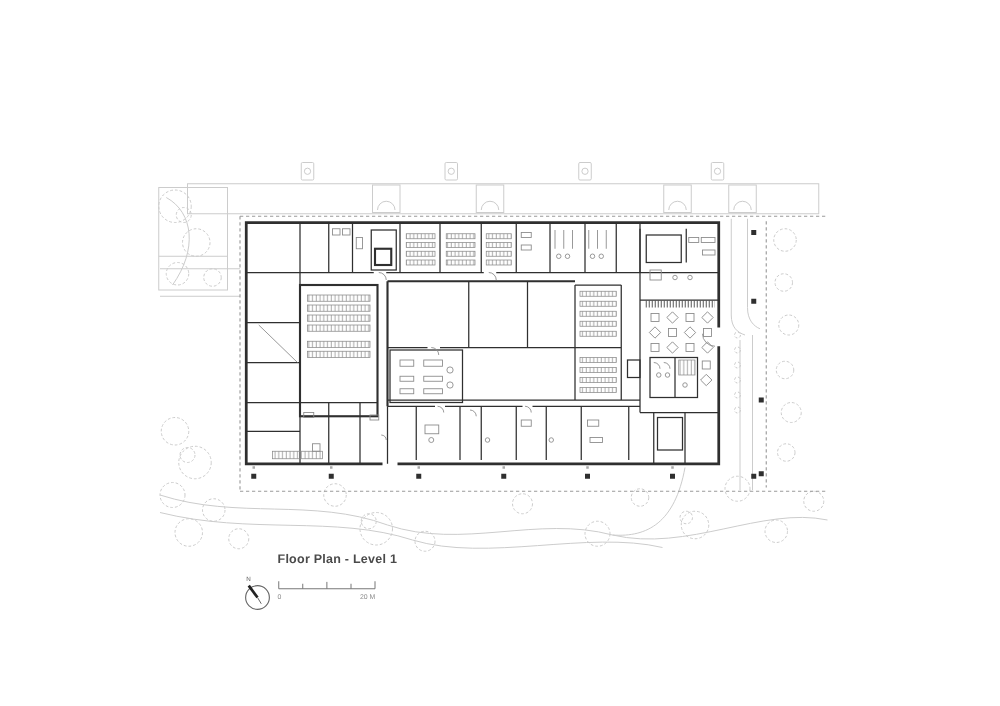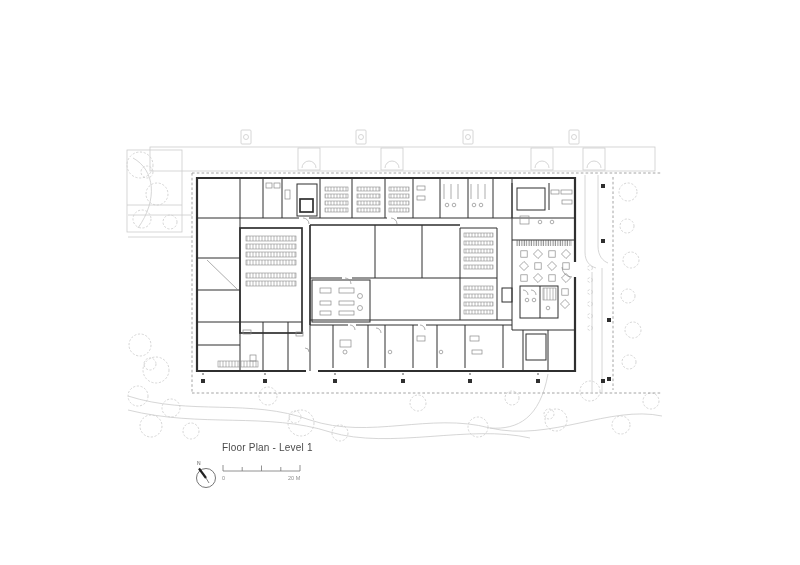--- a/index.html
+++ b/index.html
@@ -17,21 +17,21 @@
   .f {stroke:var(--c-furniture);stroke-width:0.7;fill:none;}
   .fp{stroke:var(--c-furniture);stroke-width:0.6;}
   .site{stroke:var(--c-site);stroke-width:0.8;fill:none;}
   .tree{stroke:var(--c-site);stroke-width:0.8;fill:none;stroke-dasharray:2.2 1.6;}
   .dash{stroke:var(--c-boundary);stroke-width:0.9;fill:none;stroke-dasharray:2.6 2.2;}
   .dot{fill:var(--c-wall);stroke:none;}
   .tick{fill:#a9a9a9;stroke:none;}
   .paperfill{fill:var(--c-paper);stroke:var(--c-site);stroke-width:0.8;}
   .gap{fill:var(--c-paper);stroke:none;}
   
-  #plan-title{position:absolute;left:222px;top:442px;font-size:10px;font-weight:400;
+  #plan-title{position:absolute;left:222px;top:442px;font-size:10px;font-weight:700;
               color:var(--c-text);letter-spacing:.2px;}
   .scale-label{position:absolute;font-size:5.5px;color:#8d8d8d;}
   #scale-zero{left:222px;top:475px;}
   #scale-end{left:288px;top:475px;}
 </style>
 </head>
 <body>
 
 <div id="sheet">
 

